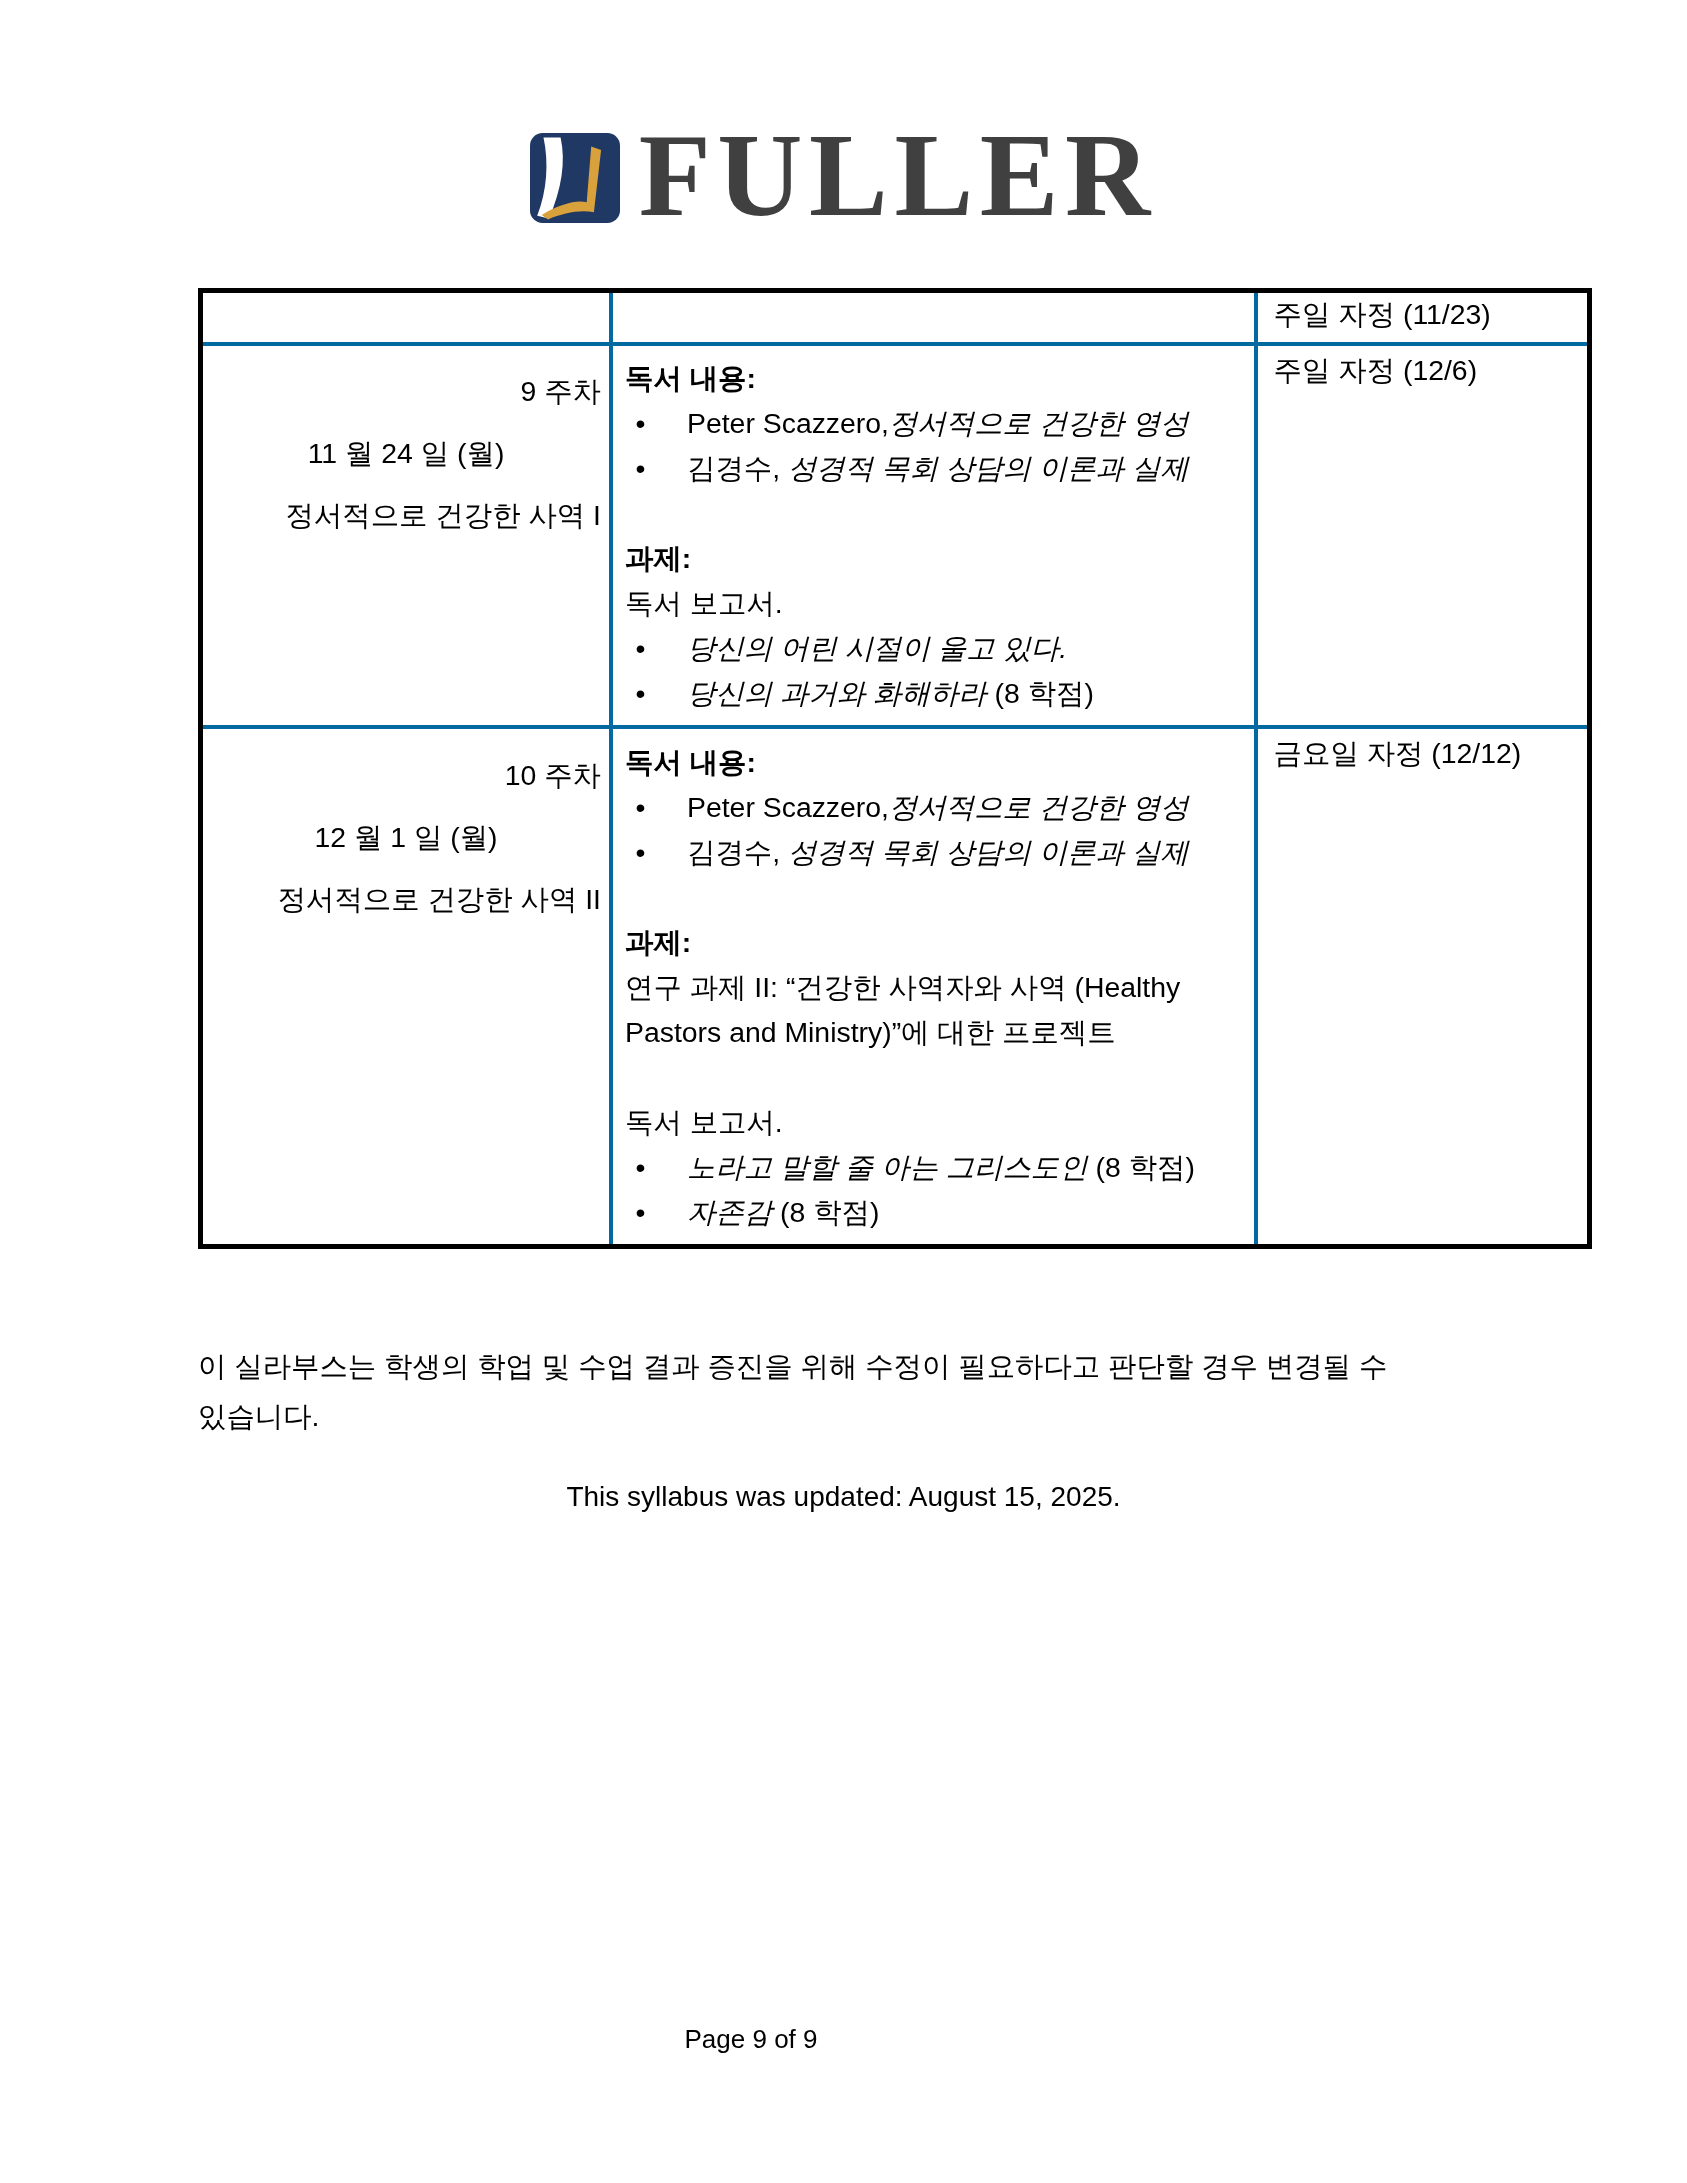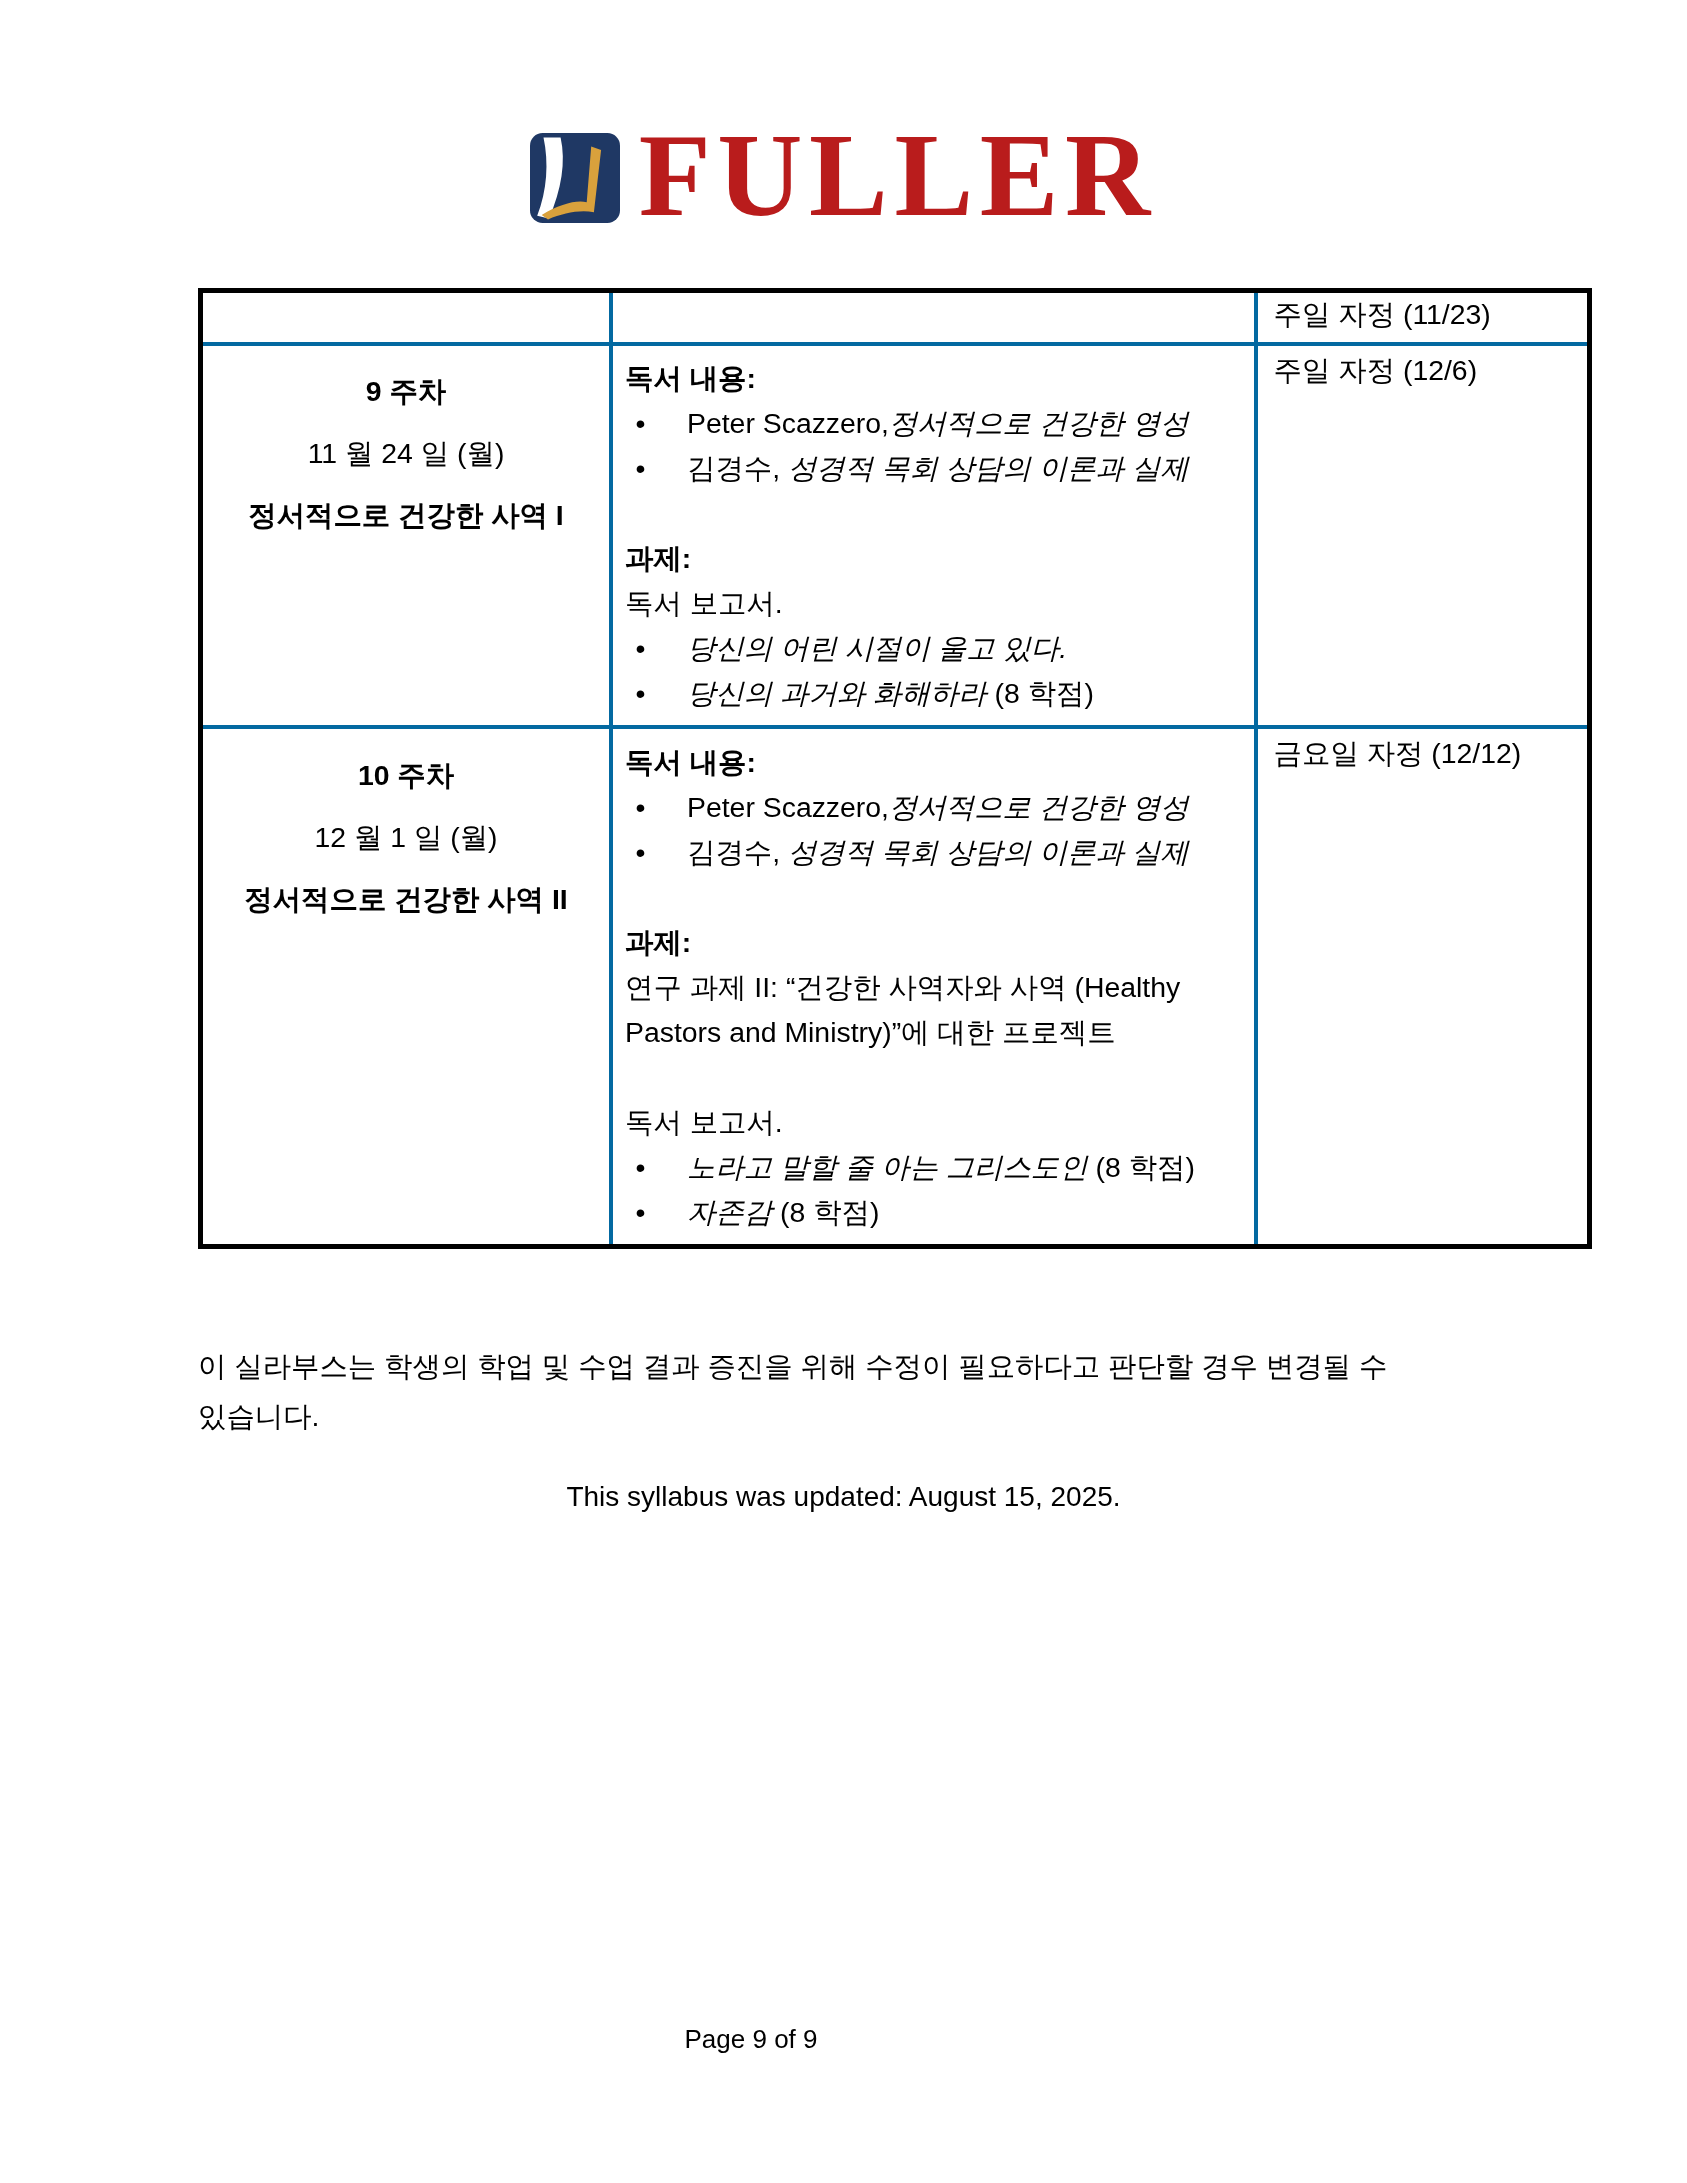--- a/index.html
+++ b/index.html
@@ -23,21 +23,21 @@
   
   table.schedule{
     position:absolute;left:198px;top:288px;
     border-collapse:collapse;table-layout:fixed;
     border:5.3px solid #000;
     font-size:28.4px;
   }
   table.schedule td{border:4px solid #0369a1;vertical-align:top;overflow:hidden;}
   td.week-cell{width:390px;text-align:center;padding:14.6px 8px 6.6px 8px;}
   .week-line{line-height:62px;}
-  .week-line.b{font-weight:bold;}
+  .week-line.b{font-weight:normal;text-align:right;}
   td.content-cell{width:614px;padding:10.6px 14.6px 9.3px 12px;}
   .para{position:relative;line-height:45px;}
   .para.heading{font-weight:bold;}
   .para.bullet{padding-left:62px;}
   .blt{position:absolute;left:10.6px;top:0;}
   .p-blank{height:45px;}
   .i{font-style:italic;}
   td.deadline-cell{width:308px;vertical-align:middle;padding:4px 5.3px 4px 16px;line-height:41px;}
   tr.row-cont td{height:46px;padding-top:1.3px;padding-bottom:1.3px;}
 
@@ -61,21 +61,21 @@
 <div class="page">
 
   <header class="logo">
     <span class="logo-icon">
       <svg viewBox="0 0 100 100" xmlns="http://www.w3.org/2000/svg" aria-hidden="true">
         <rect id="lg-rect" x="0" y="0" width="100" height="100" rx="14" fill="#1f3864"></rect>
         <path id="lg-page" d="M15,5 L34,5 C40,32 35,63 21,95 L8,92 C19,64 21,33 15,5 Z" fill="#ffffff"></path>
         <path id="lg-gold" d="M68,15 L79,19 L71,88 C55,85 37,89 20,96 L13,91 C33,79 52,74 63,77 Z" fill="#d9a13c"></path>
       </svg>
     </span>
-    <span class="logo-text" id="logo-text" style="color: #b91c1c;">FULLER</span>
+    <span class="logo-text" id="logo-text" style="color: #404040;">FULLER</span>
   </header>
 
   <table class="schedule">
     <tbody id="schedule-body">
         <tr class="row-cont">
           <td class="week-cell"></td>
           <td class="content-cell"></td>
           <td class="deadline-cell"><span>주일 자정 (11/23)</span></td>
         </tr>
         <tr>

